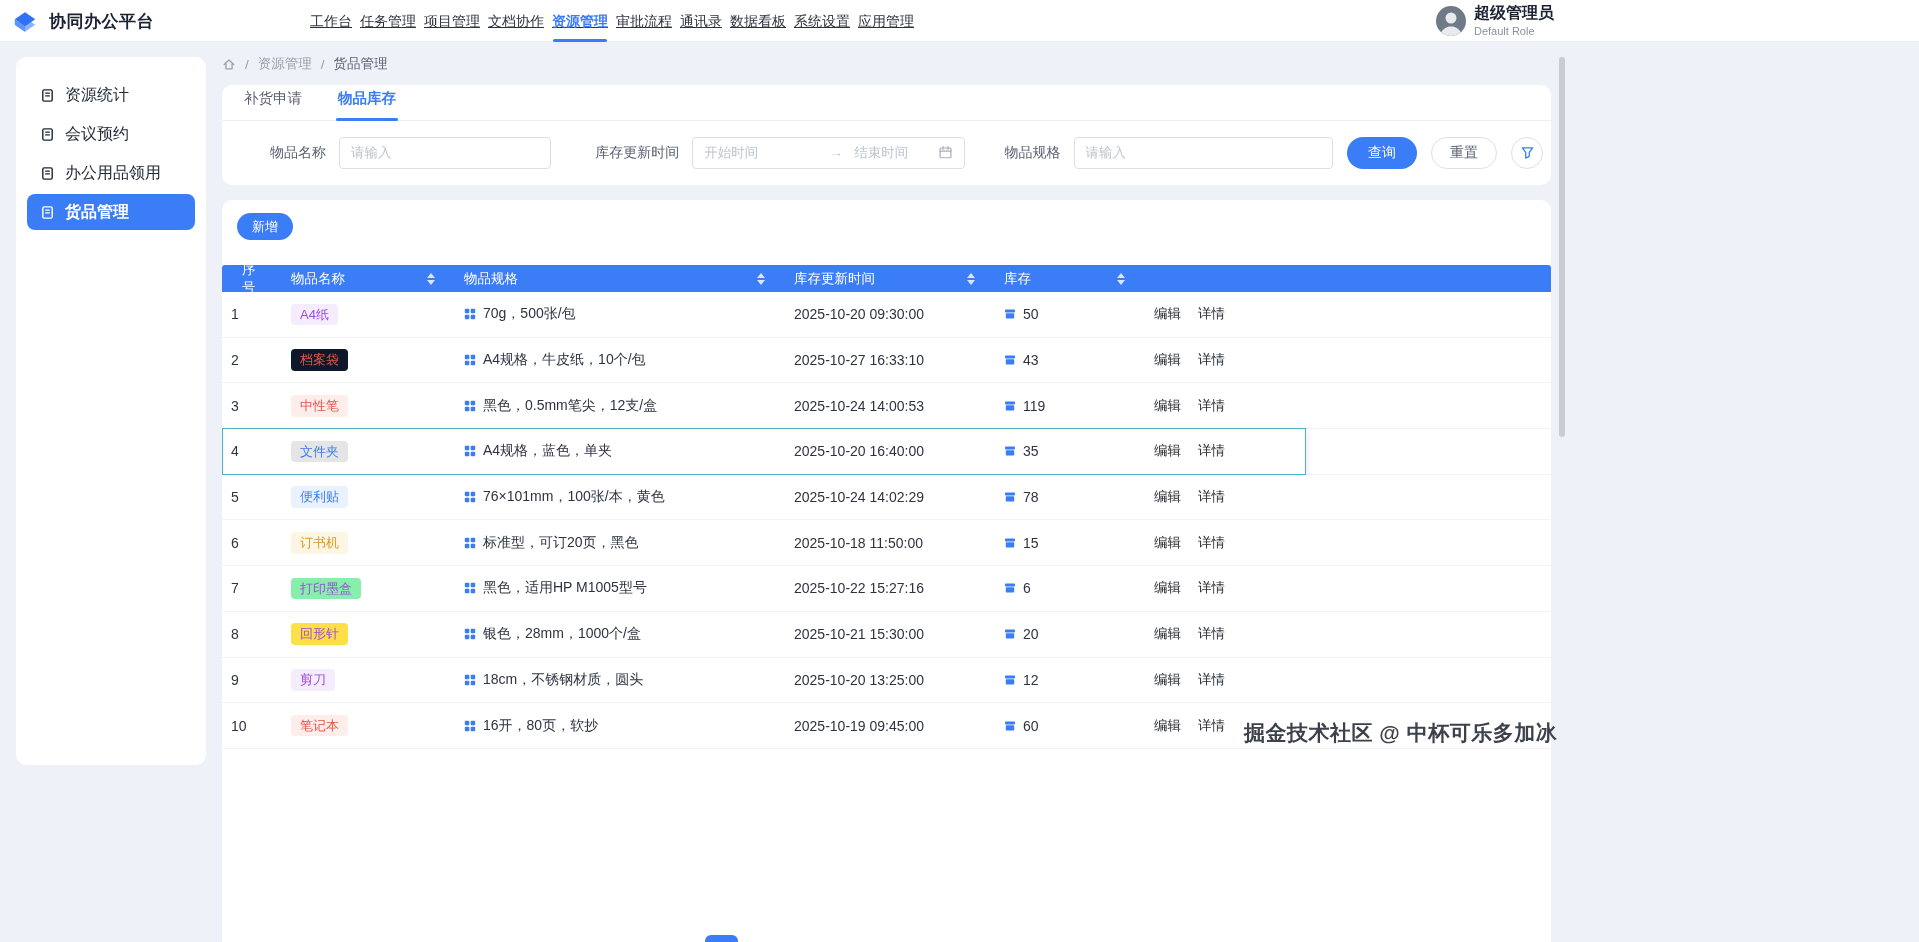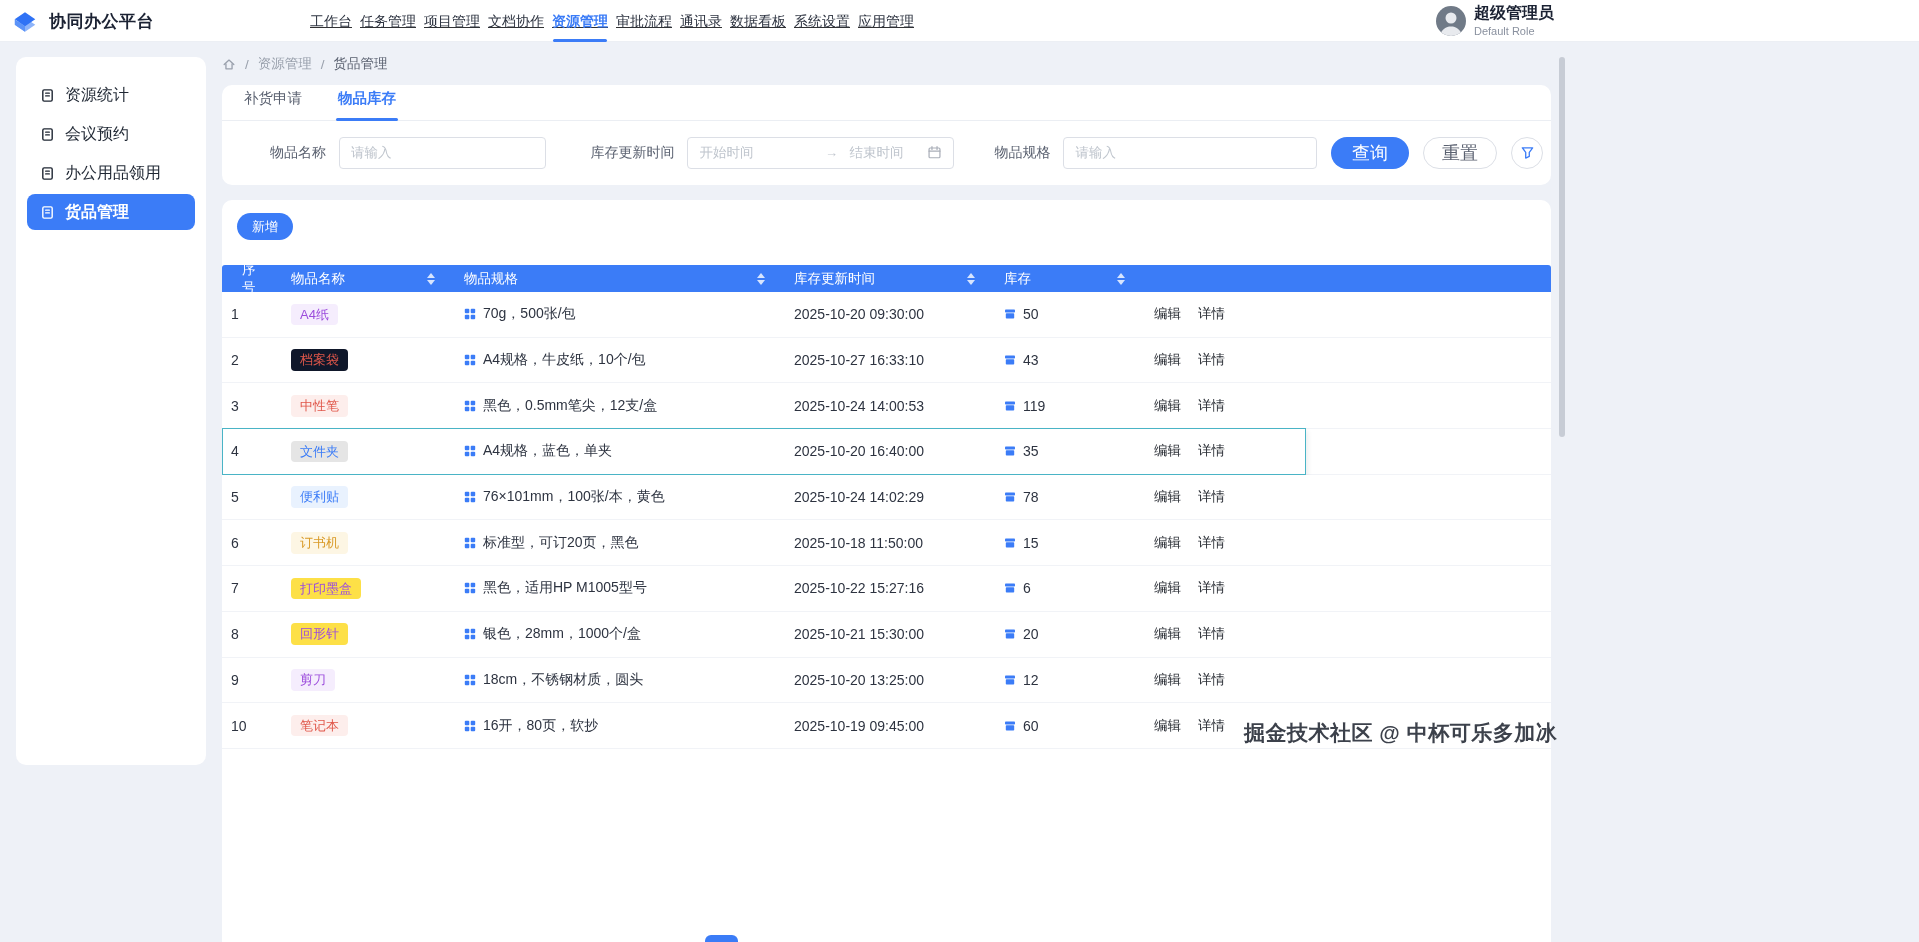--- a/index.html
+++ b/index.html
@@ -49,21 +49,21 @@
   .f-input::placeholder { color:#bfc5cd; }
   .f-input.name-input { width:215px; }
   .f-input.spec-input { width:263px; margin-right:14px; }
   .g2 { margin-left:44px; } .g3 { margin-left:40px; }
   .date-range { width:276px; height:32px; border:1px solid #dcdfe6; border-radius:4px; background:#fff; display:flex; align-items:center; padding:0 11px; cursor:pointer; }
   .dr-ph { font-size:13.5px; color:#bfc5cd; }
   .dr-start { width:118px; }
   .dr-arrow { color:#c2c7cf; font-size:13px; width:28px; text-align:center; }
   .dr-end { width:82px; padding-left:4px; }
   .dr-cal { margin-left:auto; display:flex; }
-  .btn { height:32px; border-radius:16px; font-size:18px; cursor:pointer; display:flex; align-items:center; justify-content:center; white-space:nowrap; }
+  .btn { height:32px; border-radius:16px; font-size:14px; cursor:pointer; display:flex; align-items:center; justify-content:center; white-space:nowrap; }
   .btn-primary { background:#3b7cf7; color:#fff; border:none; padding:0 21px; }
   .btn-plain { background:#fff; color:#5a6170; border:1px solid #dcdfe6; padding:0 18px; margin-left:14px; }
   .filter-circle { width:32px; height:32px; border-radius:50%; border:1px solid #dcdfe6; background:#fff; margin-left:14px; display:flex; align-items:center; justify-content:center; cursor:pointer; flex:none; }
 
   
   .table-card { margin-top:15px; height:760px; position:relative; overflow:hidden; }
   .toolbar { padding:13px 15px 25px 15px; }
   .btn-add { height:27px; border-radius:14px; background:#3b7cf7; color:#fff; border:none; font-size:13px; padding:0 15px; cursor:pointer; }
 
   .thead { display:flex; align-items:center; height:27px; background:#3b7cf7; color:#fff; font-size:13.5px; border-radius:3px 3px 0 0; }
@@ -449,21 +449,21 @@
         </div>
         <div class="td c-action">
           <span class="link">编辑</span>
           <span class="link">详情</span>
         </div>
       </div>
 
       <div class="trow">
         <div class="td c-index">7</div>
         <div class="td c-name">
-            <span class="tag" style="color:#9c4ddc;background:#fde047">打印墨盒</span>
+            <span class="tag" style="color:#9c4ddc;background:#86efac">打印墨盒</span>
           </div>
         <div class="td c-spec">
           <span class="cell-icon">
               <svg width="12" height="12" viewBox="0 0 12 12">
                 <rect x="0.8" y="0.8" width="4.5" height="4.5" rx="1" fill="#3b7cf7"></rect>
                 <rect x="6.7" y="0.8" width="4.5" height="4.5" rx="1" fill="#3b7cf7"></rect>
                 <rect x="0.8" y="6.7" width="4.5" height="4.5" rx="1" fill="#3b7cf7"></rect>
                 <rect x="6.7" y="6.7" width="4.5" height="4.5" rx="1" fill="#3b7cf7"></rect>
               </svg>
             </span>

